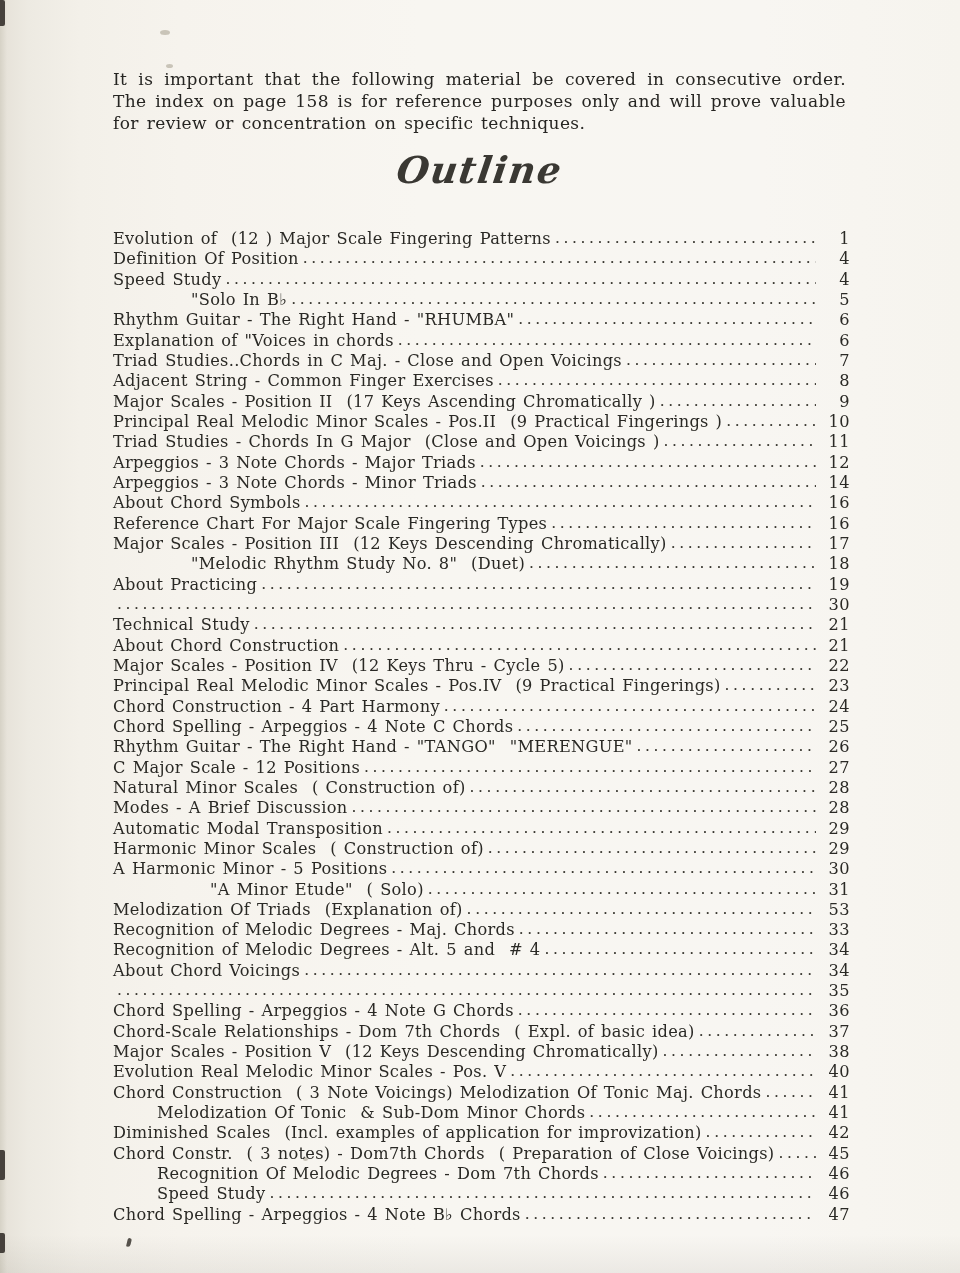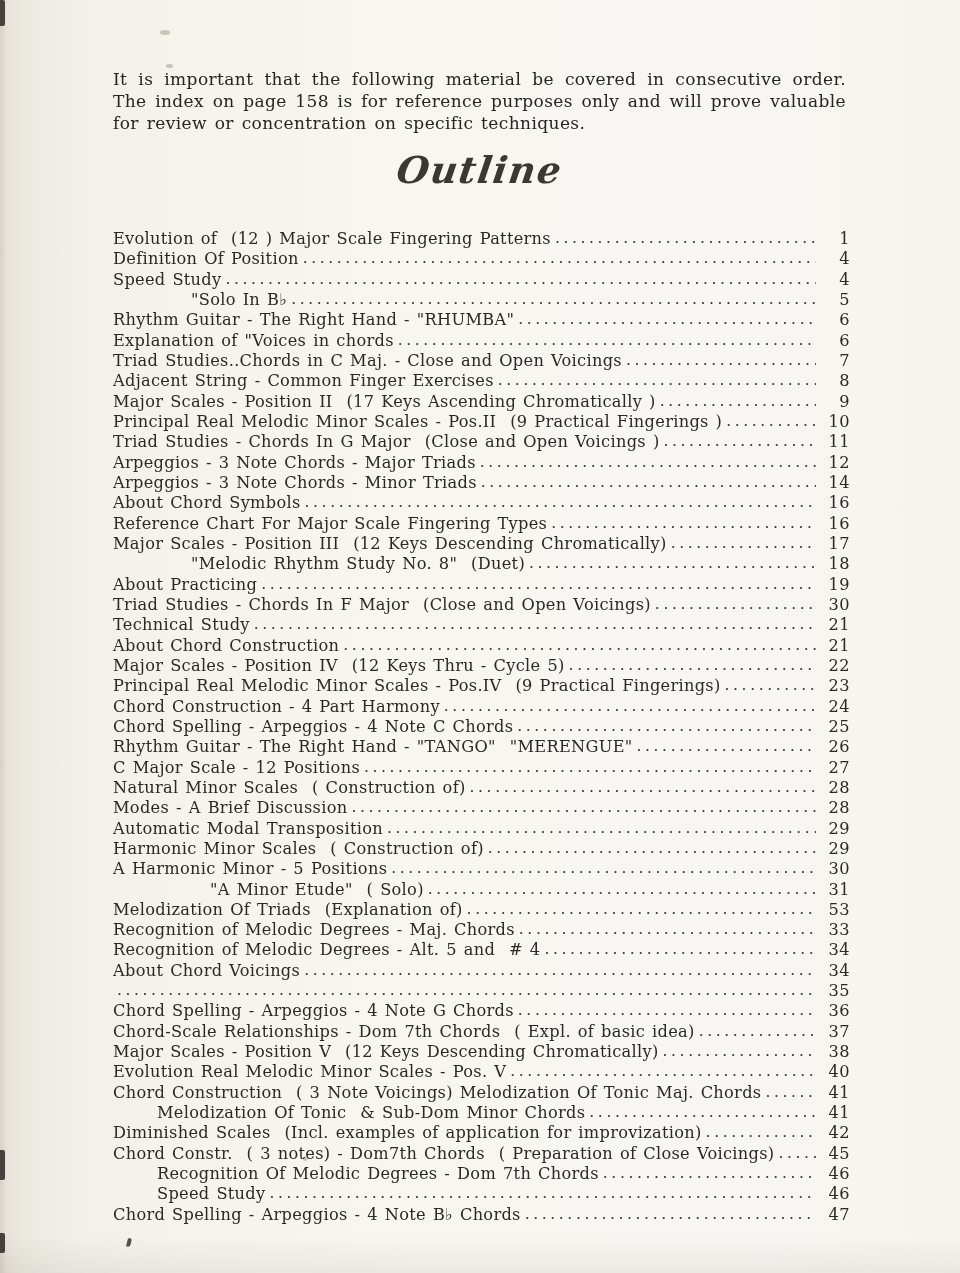--- a/index.html
+++ b/index.html
@@ -158,21 +158,20 @@
       <span class="t">"Melodic Rhythm Study No. 8"  (Duet)</span>
       <span class="leader">............................................................................................................................................</span>
       <span class="pg">18</span>
     </div>
     <div class="row lvl0">
       <span class="t">About Practicing</span>
       <span class="leader">............................................................................................................................................</span>
       <span class="pg">19</span>
     </div>
     <div class="row lvl0">
-      <span class="t">Triad Studies - Chords In F Major  (Close and Open Voicings)</span>
       <span class="leader">............................................................................................................................................</span>
       <span class="pg">30</span>
     </div>
     <div class="row lvl0">
       <span class="t">Technical Study</span>
       <span class="leader">............................................................................................................................................</span>
       <span class="pg">21</span>
     </div>
     <div class="row lvl0">
       <span class="t">About Chord Construction</span>

